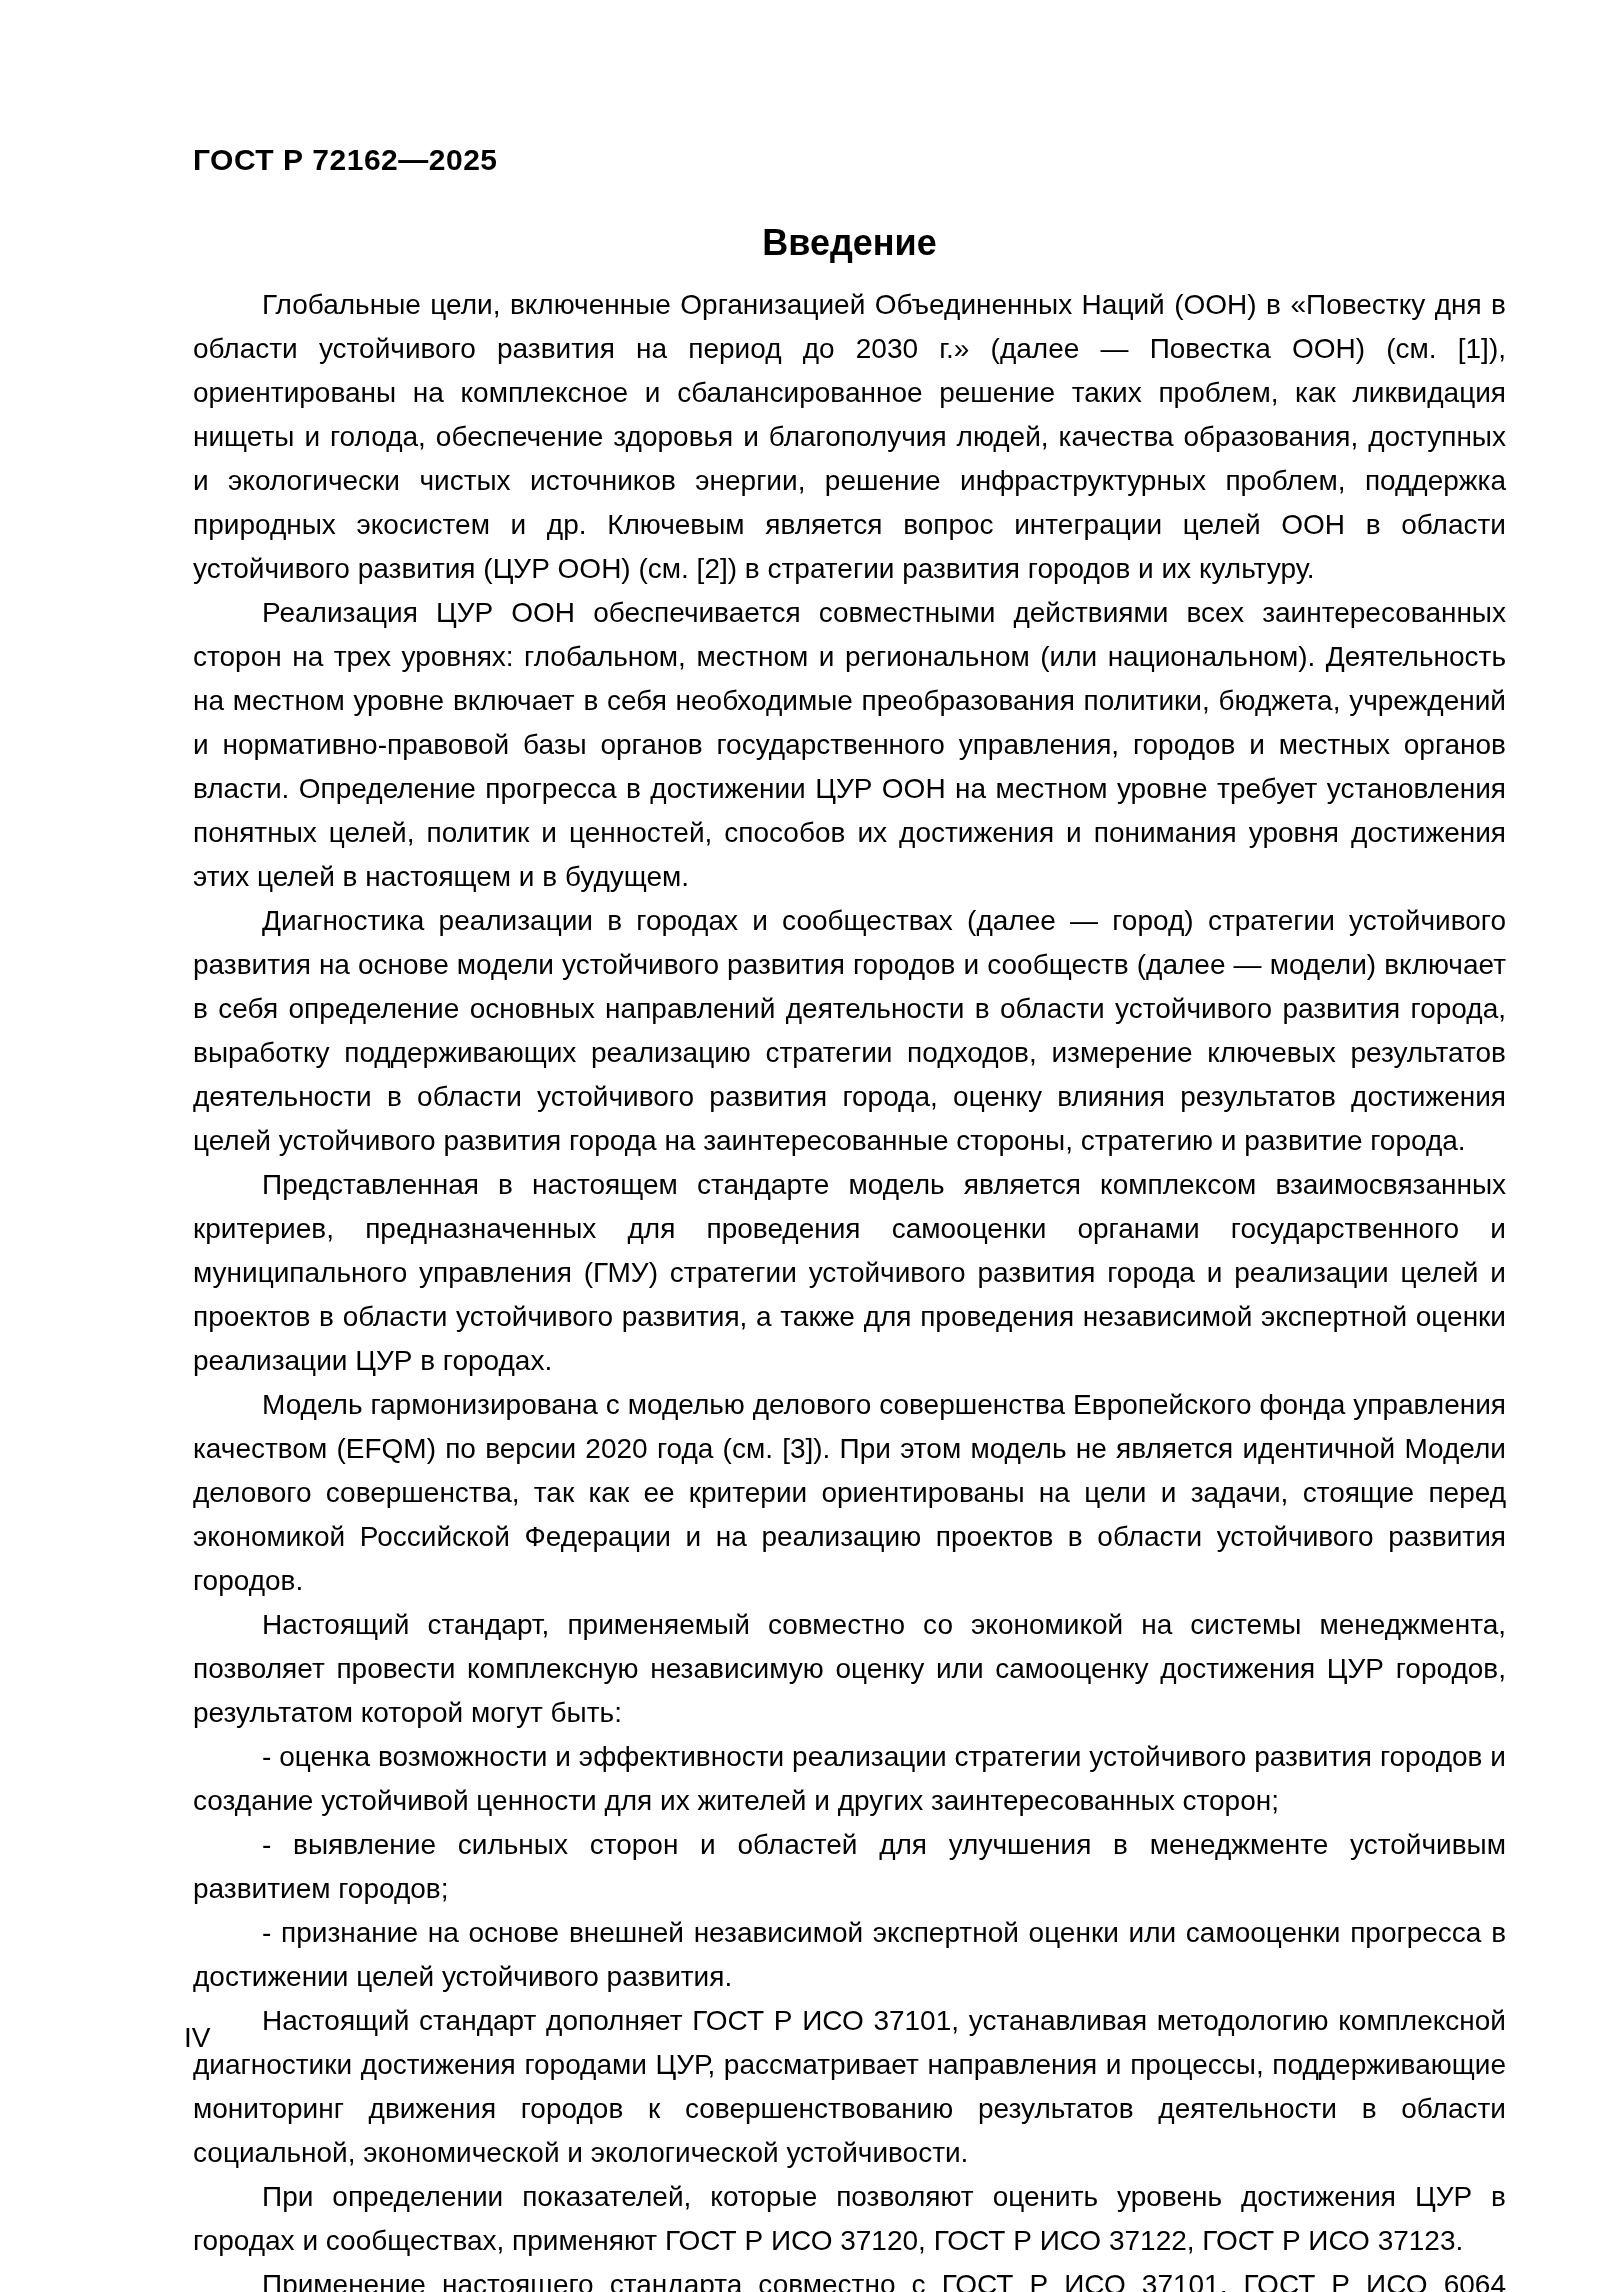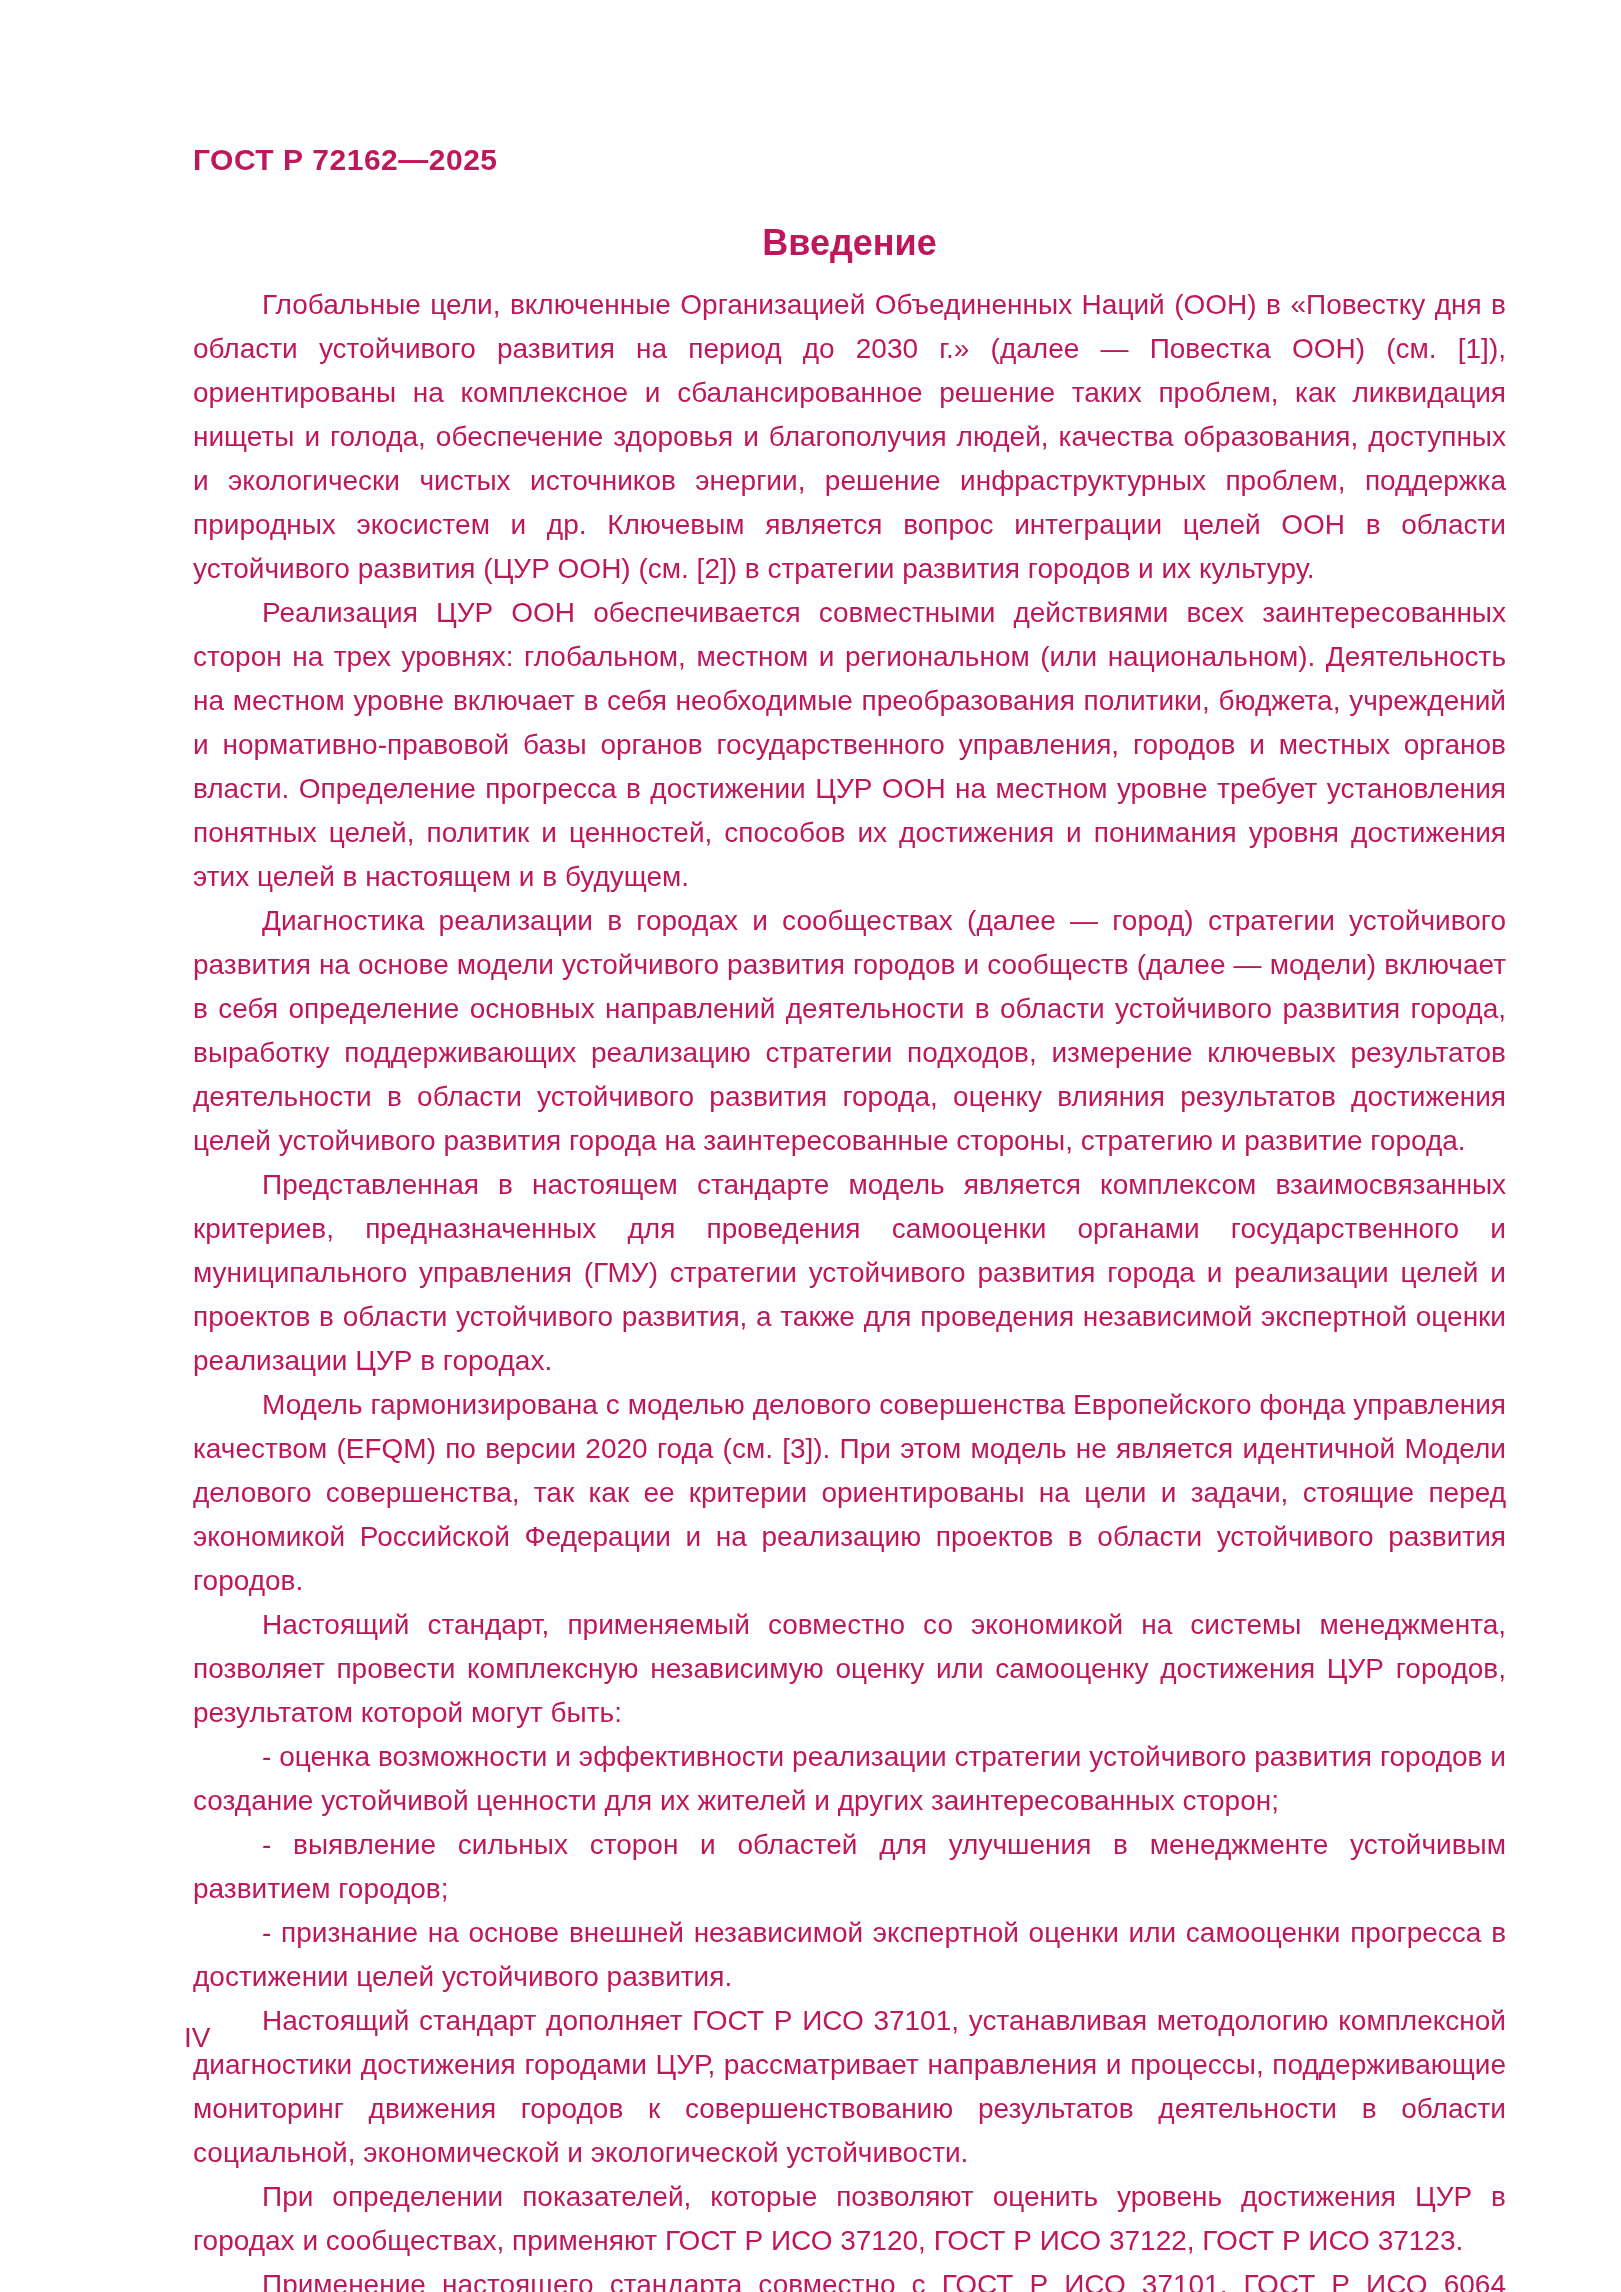--- a/index.html
+++ b/index.html
@@ -5,21 +5,21 @@
   html, body {
     margin: 0;
     padding: 0;
     background: #ffffff;
   }
   .page {
     position: relative;
     width: 1621px;
     height: 2293px;
     background: #ffffff;
-    color: #be185d;
+    color: #000000;
     font-family: "Liberation Sans", sans-serif;
     overflow: hidden;
   }
   .doc-header {
     position: absolute;
     left: 193px;
     top: 143px;
     font-size: 30px;
     font-weight: 700;
     letter-spacing: 0.5px;

